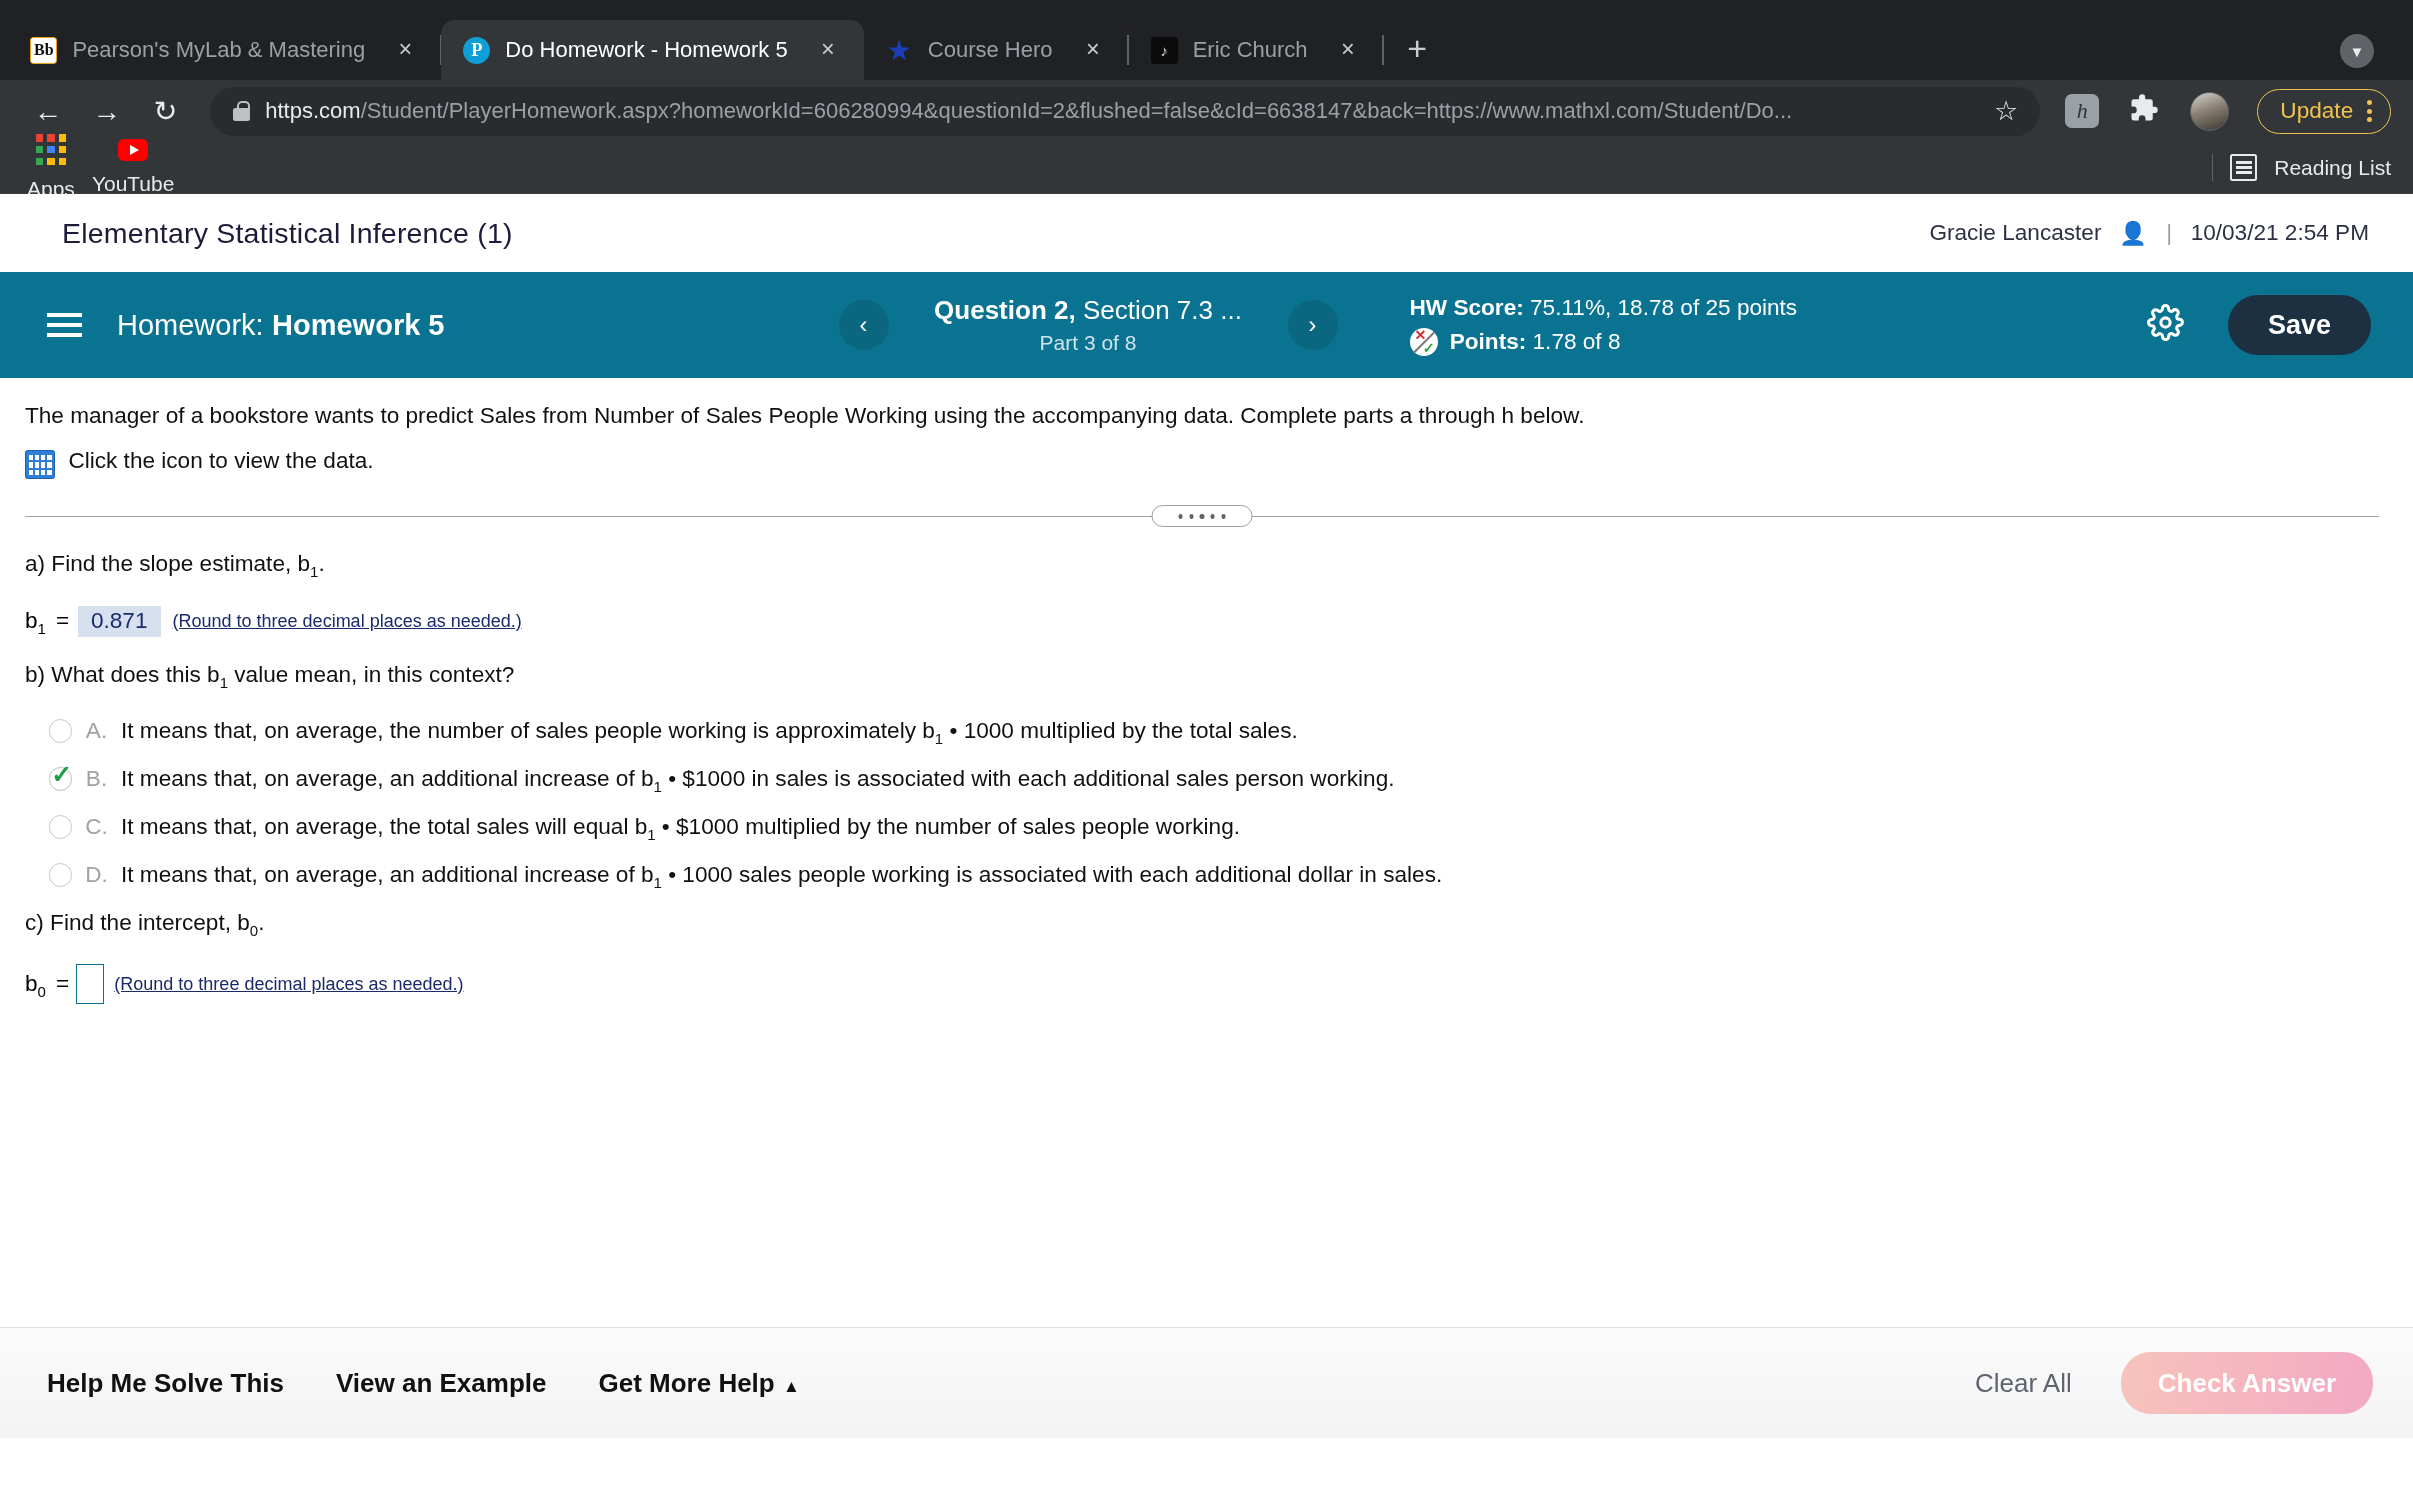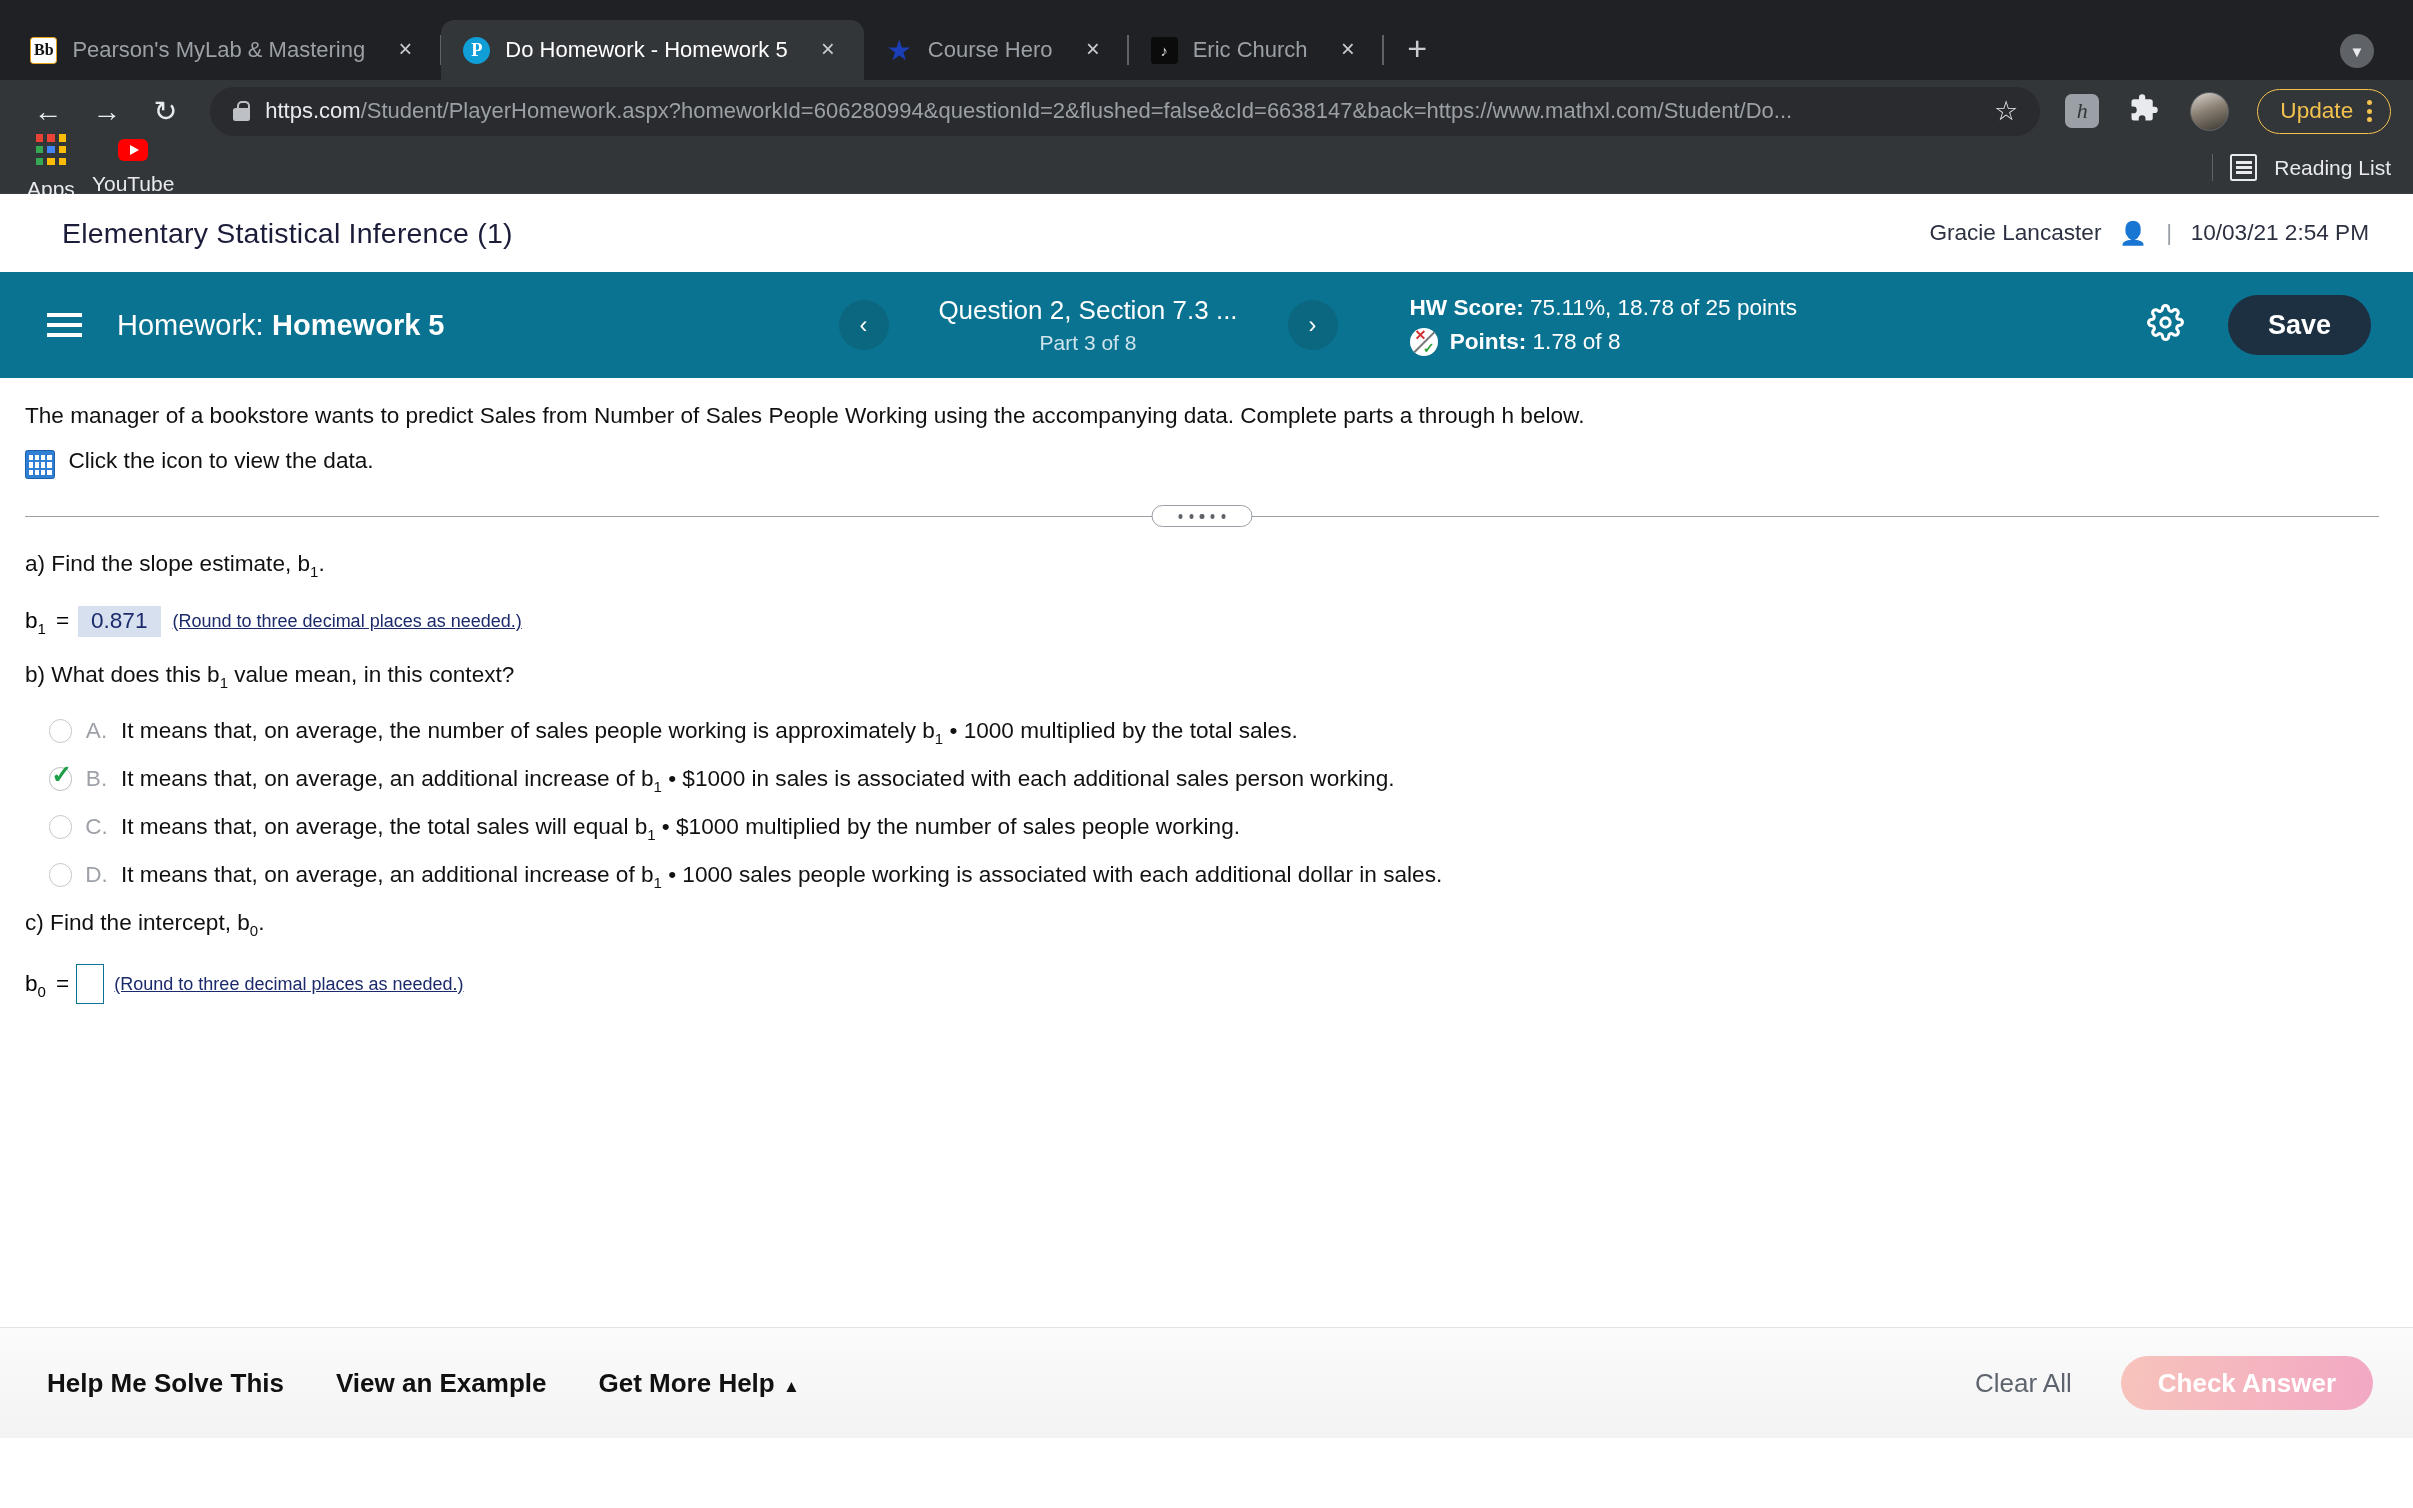--- a/index.html
+++ b/index.html
@@ -143,21 +143,21 @@
   .hw-label b { font-weight: 700; margin-left: 8.4px; }
 
   .qnav { margin-left: 394px; display: flex; align-items: center; gap: 23.5px; }
   .arrow-btn {
     width: 50px; height: 50px; border-radius: 50%;
     background: #0b6780; color: #fff; font-size: 23.5px;
     display: flex; align-items: center; justify-content: center; border: none;
   }
   .qtext { text-align: center; min-width: 352px; }
   .qtitle { font-size: 26px; }
-  .qtitle b { font-weight: 400; }
+  .qtitle b { font-weight: 700; }
   .qpart { font-size: 21px; color: #cfe4ec; margin-top: 5px; }
 
   .score { margin-left: 72px; line-height: 1.35; }
   .score-line { font-size: 22.6px; }
   .score-line b { font-weight: 700; }
   .pts-line { display: flex; align-items: center; gap: 11.7px; margin-top: 3.4px; font-size: 22.6px; }
   .xcheck {
     width: 28.5px; height: 28.5px; border-radius: 50%; background: #fff;
     position: relative; flex: 0 0 28.5px; overflow: hidden;
   }
@@ -233,21 +233,21 @@
     display: flex; align-items: center; padding: 0 40px 0 47px;
   }
   .help-links { display: flex; align-items: center; gap: 52px; }
   .help-link { font-size: 26px; font-weight: 700; color: #111; background:none; border:none; }
   .caret-up { font-size: 17px; margin-left: 8.4px; }
   .bottom-right { margin-left: auto; display: flex; align-items: center; gap: 49px; }
   .clear-all { font-size: 26px; color: #5d646d; background:none; border:none; }
   .check-answer {
     background: linear-gradient(100deg,#f7c3bb,#f2a8c4);
     color: #fff; border: none; border-radius: 30px;
-    padding: 0 37px; height: 54px; font-size: 26px; font-weight: 700;
+    padding: 0 37px; height: 62px; font-size: 26px; font-weight: 700;
   }
 </style>
 </head>
 <body>
 
 <div class="browser">
 
   <div class="tabstrip">
     <div class="tab inactive">
       <span class="tab-favicon fav-bb">Bb</span>

